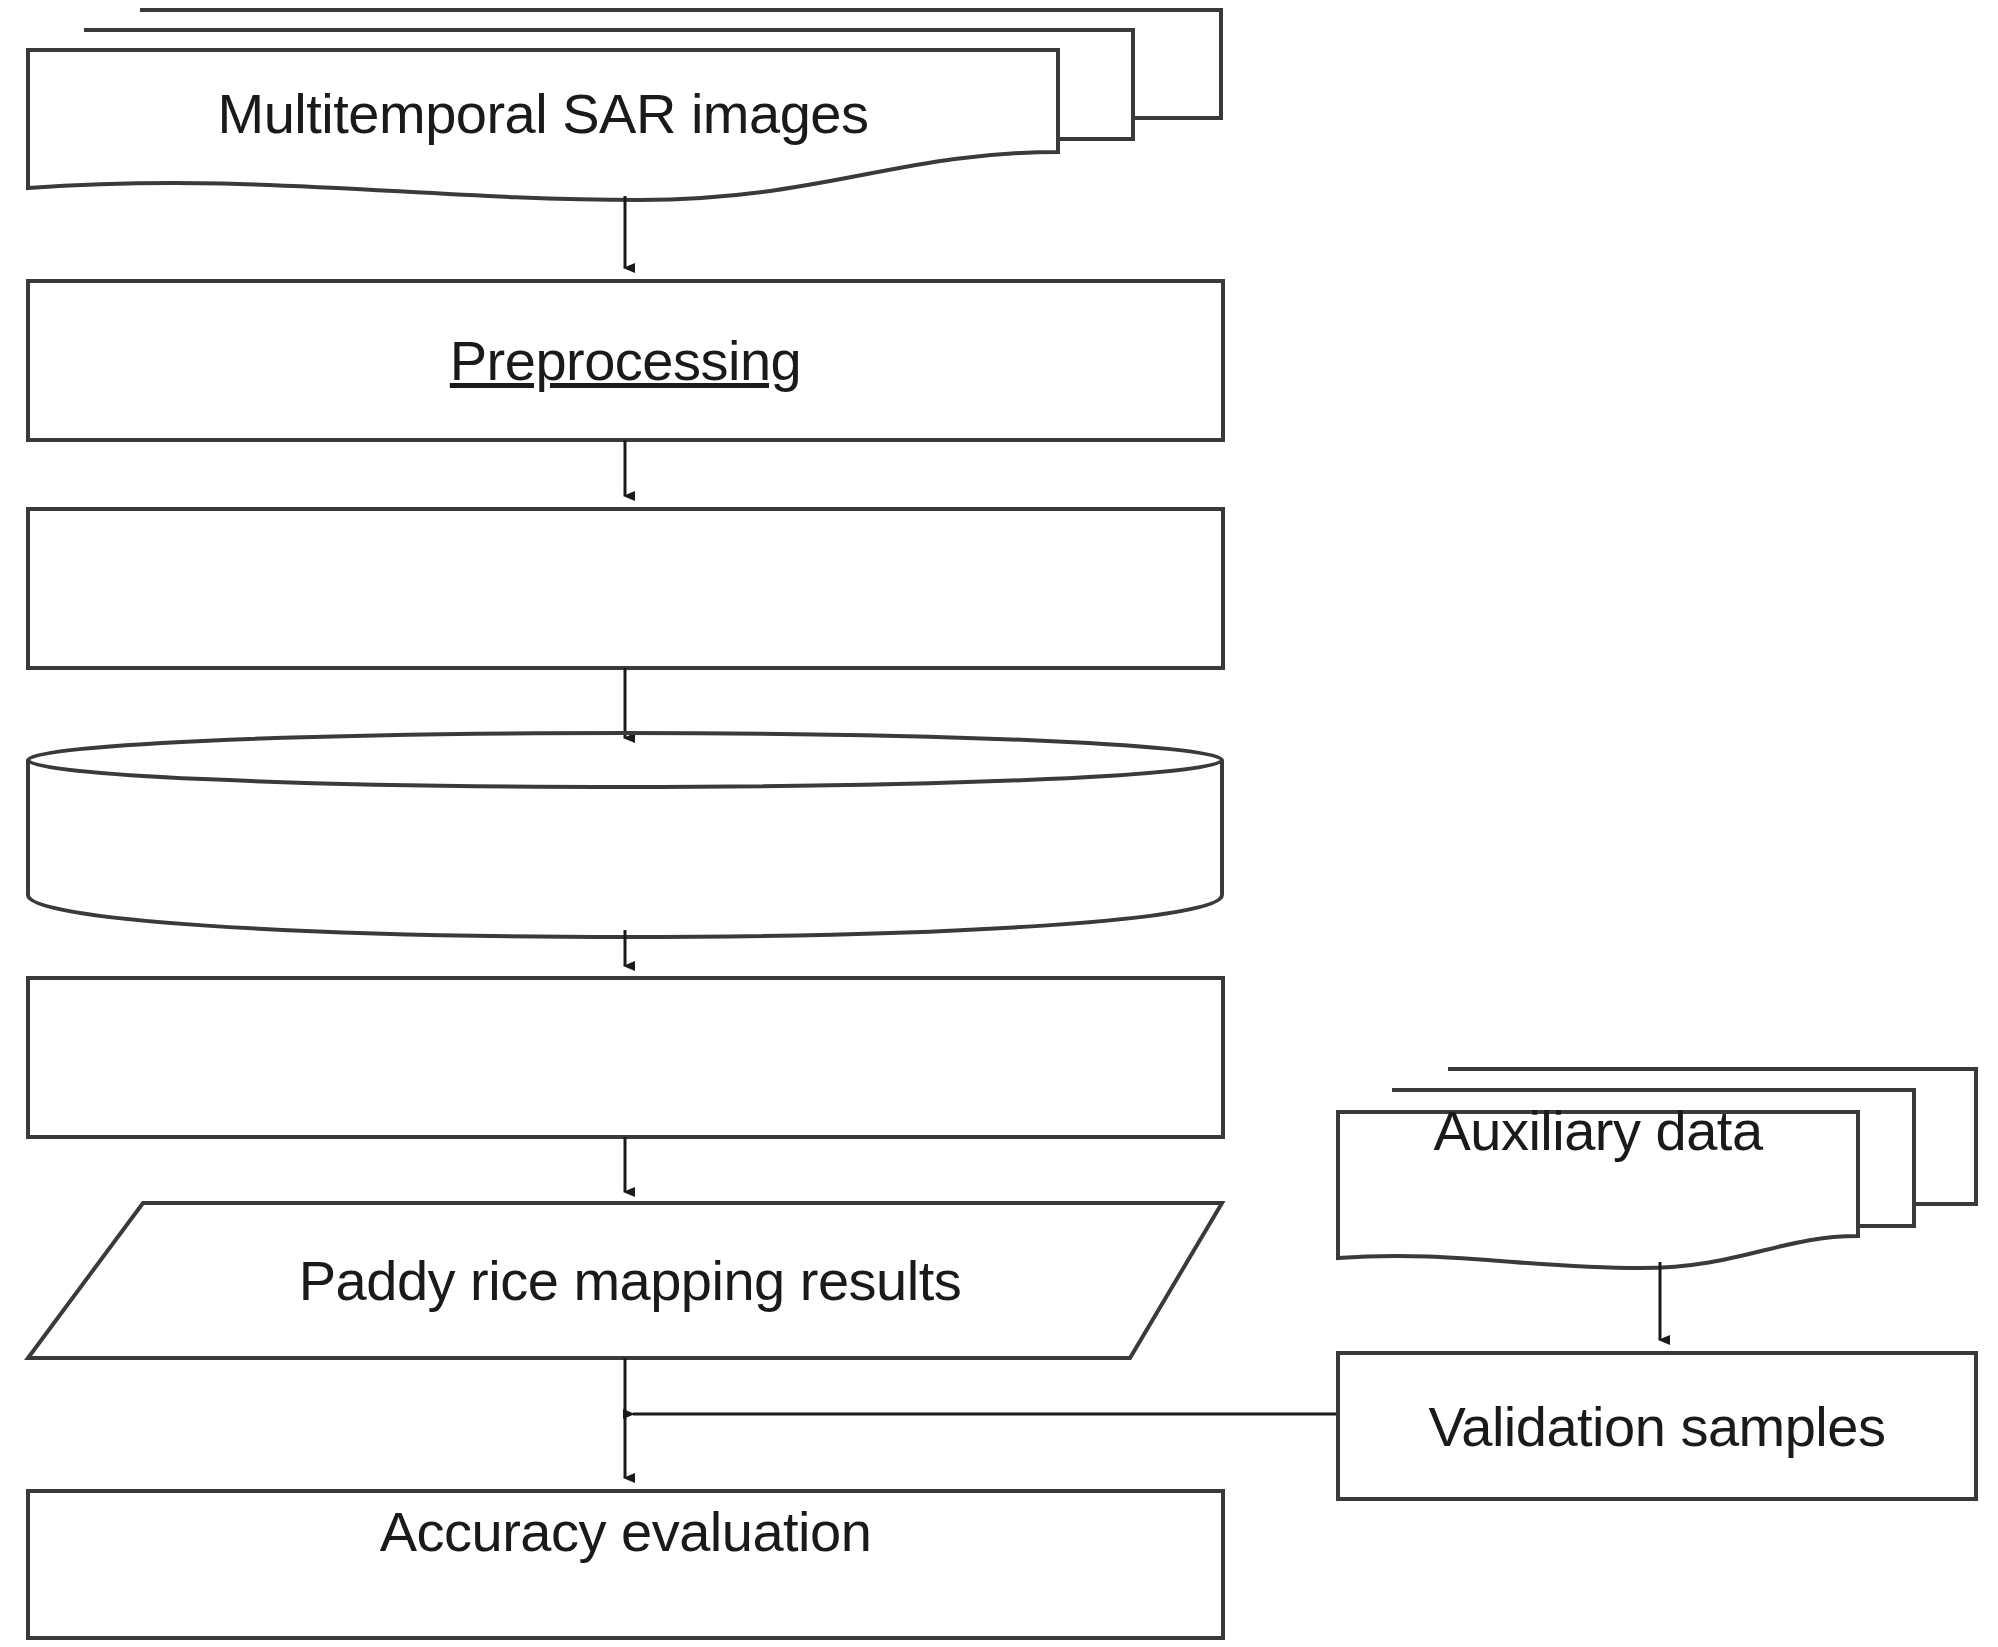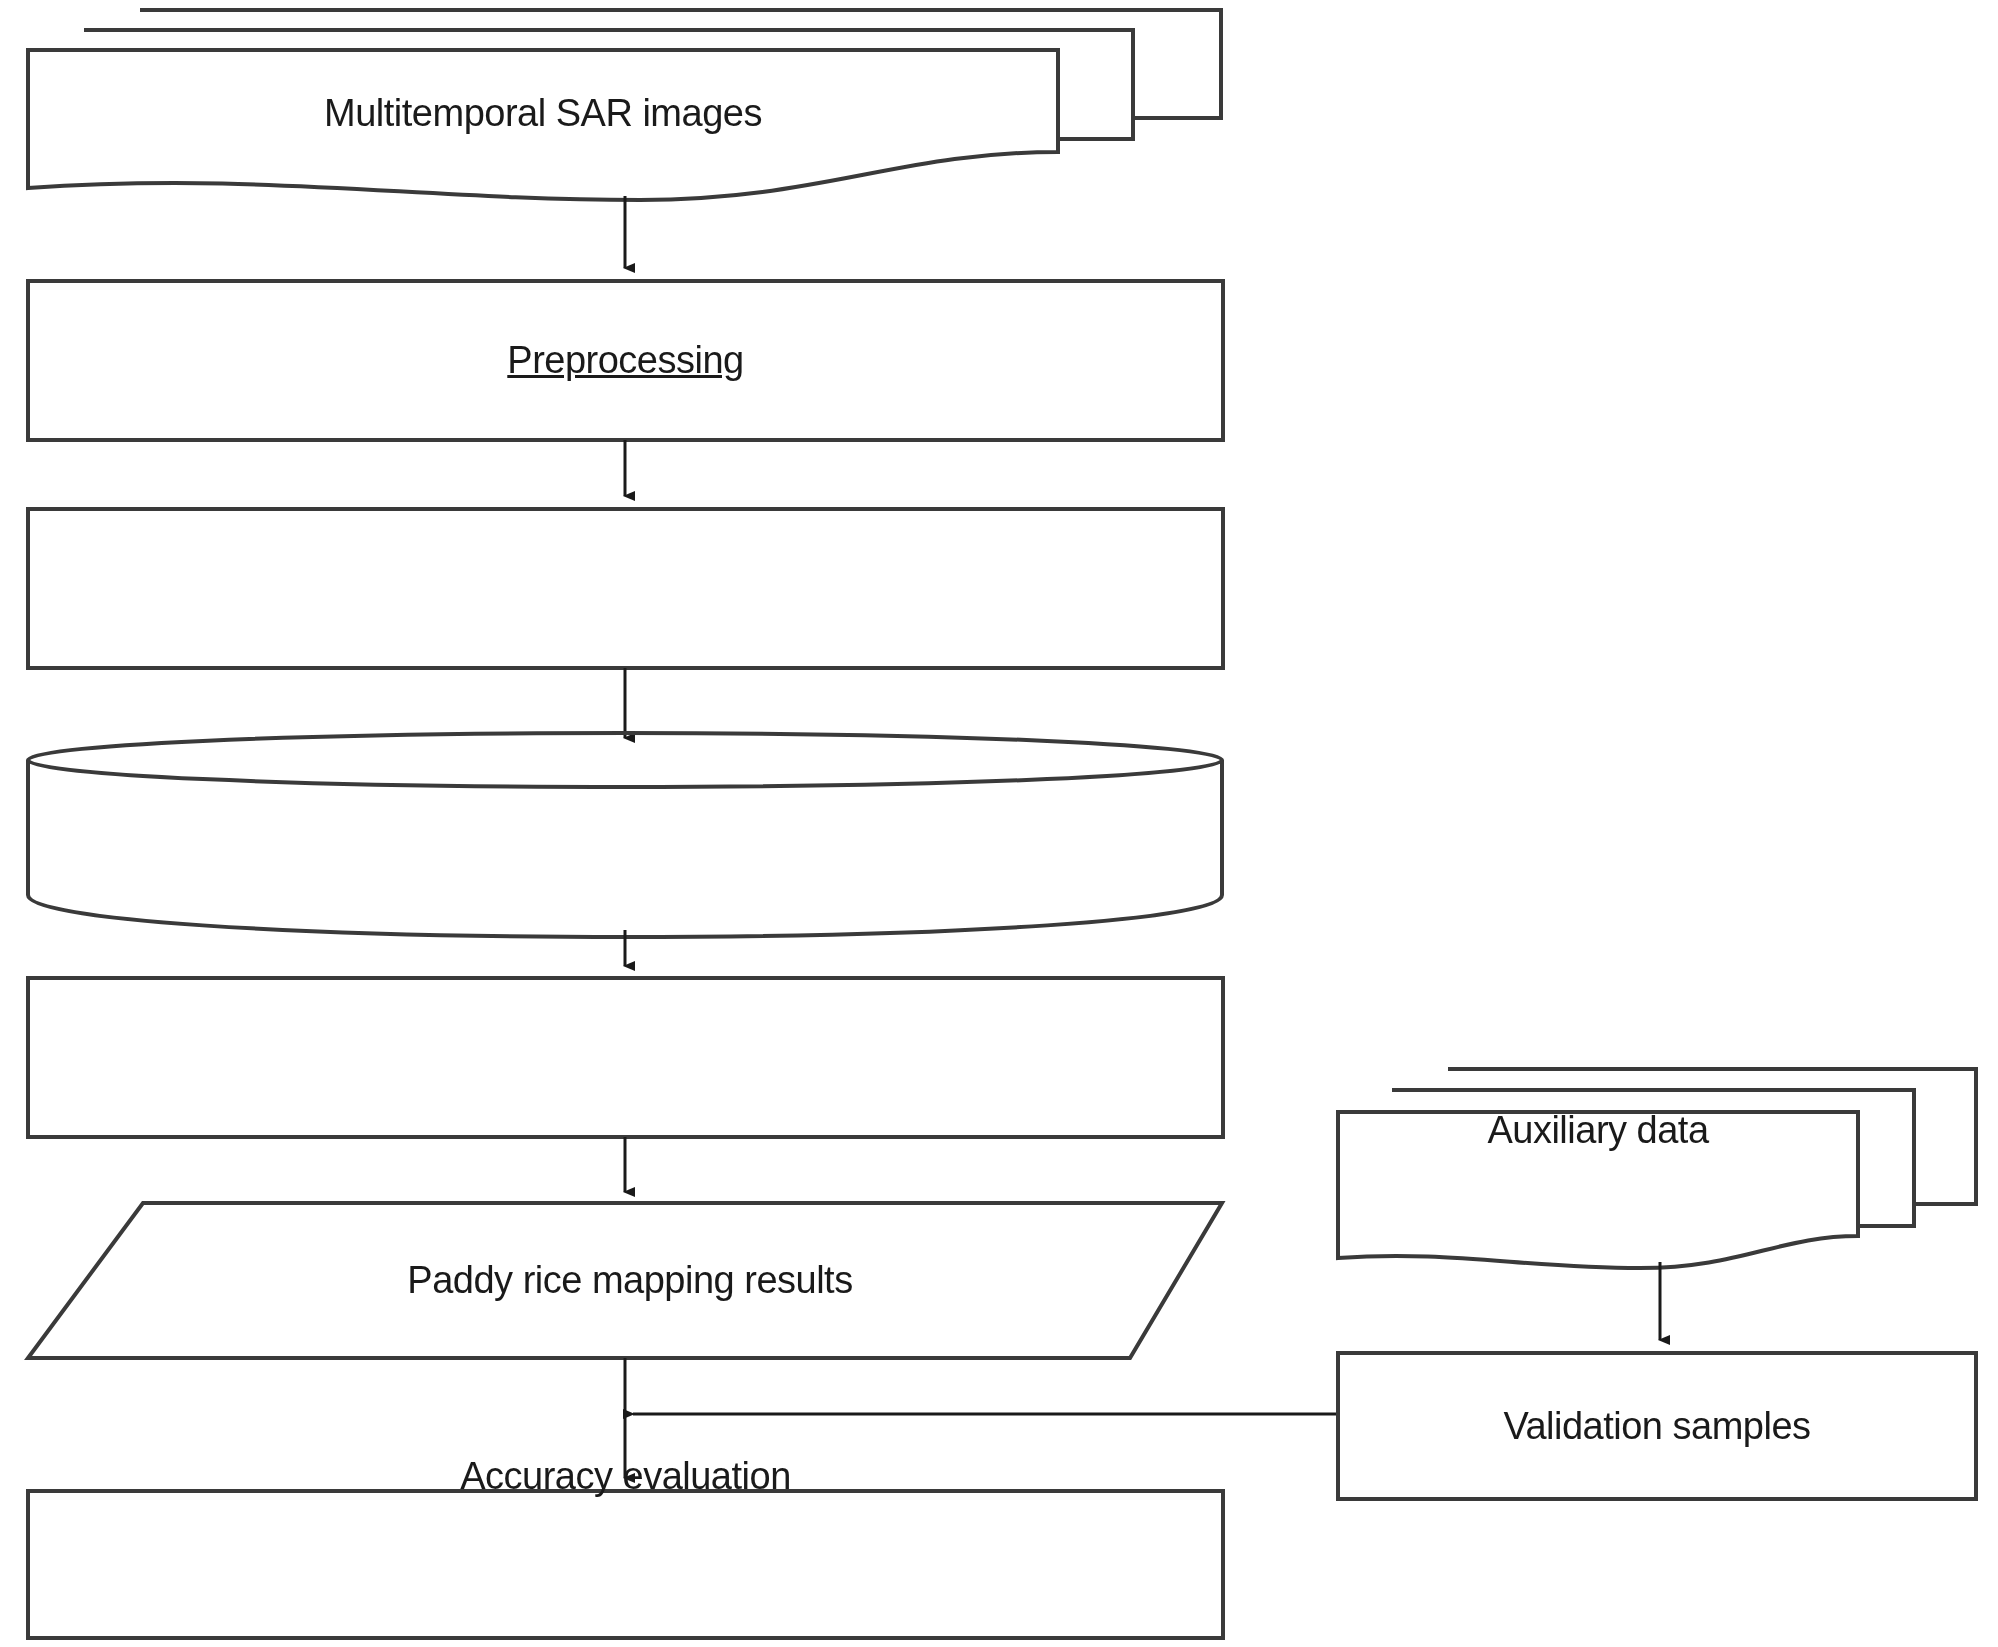--- a/index.html
+++ b/index.html
@@ -27,21 +27,21 @@
     display: block;
   }
   .node-label {
     position: absolute;
     display: flex;
     align-items: center;
     justify-content: center;
     text-align: center;
     color: #1a1a1a;
     font-family: "Liberation Sans", sans-serif;
-    font-size: 38px;
+    font-size: 56px;
     font-weight: 400;
     letter-spacing: -0.5px;
     white-space: nowrap;
     pointer-events: none;
   }
 </style>
 </head>
 <body>
 
 <div id="canvas">
@@ -110,19 +110,19 @@
 
   <div class="node-label" style="left:28px; top:48px; width:1030px; height:130px;">Multitemporal SAR images</div>
 
   <div class="node-label" style="left:28px; top:281px; width:1195px; height:159px;text-decoration:underline;">Preprocessing</div>
 
 
 
 
   <div class="node-label" style="left:100px; top:1203px; width:1060px; height:155px;">Paddy rice mapping results</div>
 
-  <div class="node-label" style="left:28px; top:1403px; width:1195px; height:147px;">Accuracy evaluation</div>
+  <div class="node-label" style="left:28px; top:1458px; width:1195px; height:147px;">Accuracy evaluation</div>
 
   <div class="node-label" style="left:1338px; top:1068px; width:520px; height:125px;">Auxiliary data</div>
 
   <div class="node-label" style="left:1338px; top:1353px; width:638px; height:146px;">Validation samples</div>
 
 </div>
 
 </body></html>

